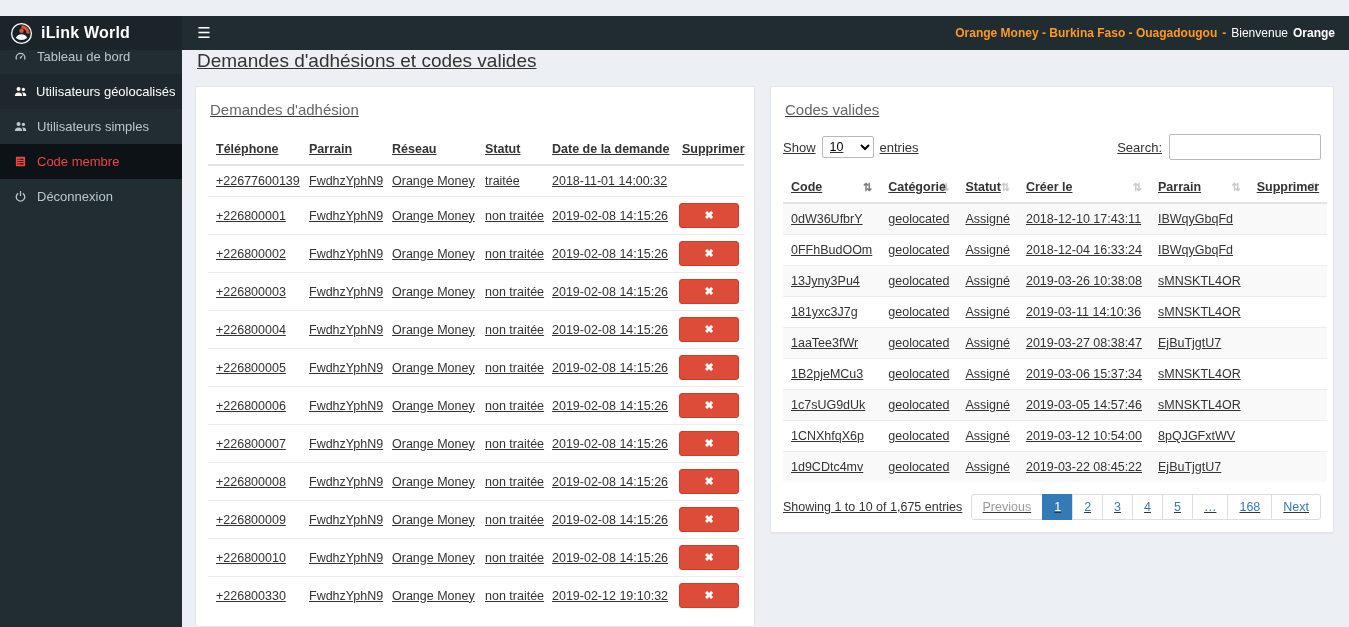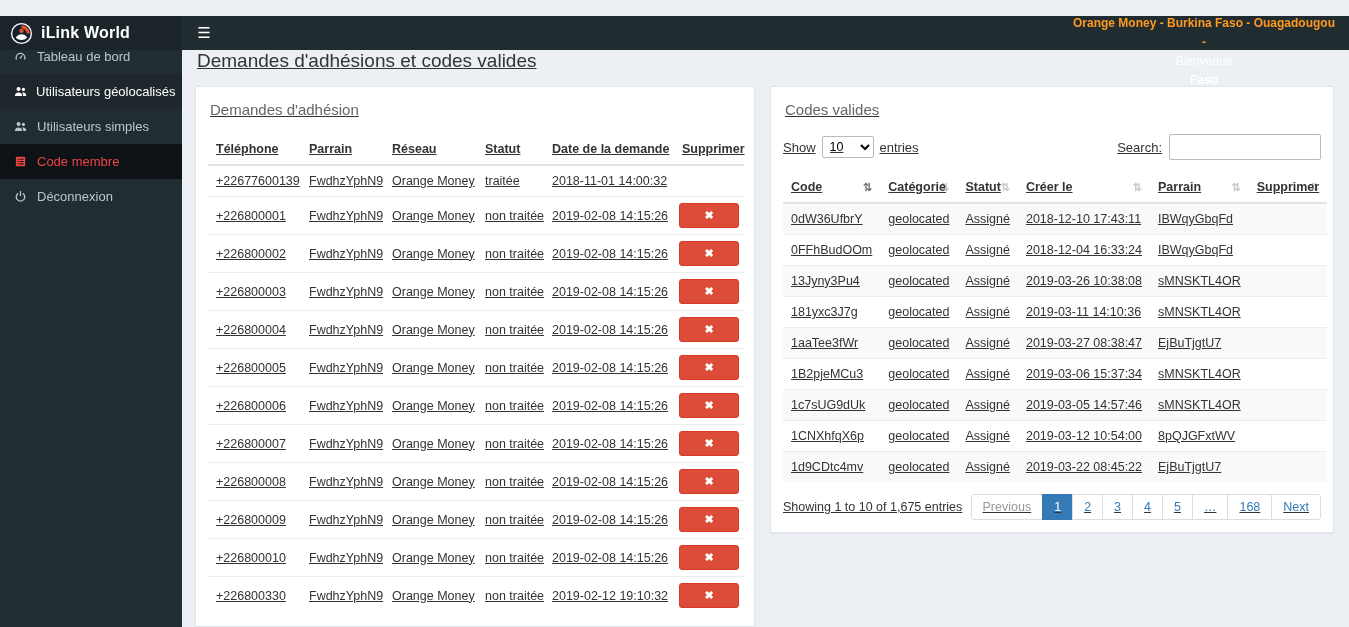--- a/index.html
+++ b/index.html
@@ -5,21 +5,21 @@
   * { margin:0; padding:0; box-sizing:border-box; }
   html,body { width:1349px; height:627px; overflow:hidden; }
   body { font-family:"Liberation Sans", sans-serif; background:#ecf0f5; color:#333; font-size:13px; }
 
   
   .topbar { position:fixed; top:16px; left:0; right:0; height:34px; background:#212c31; display:flex; align-items:stretch; z-index:20; }
   .brand { width:182px; background:#1b2428; display:flex; align-items:center; gap:8px; padding:0 10px; cursor:pointer; }
   .brand-logo svg { width:23px; height:23px; display:block; }
   .brand-text { color:#fff; font-size:16px; font-weight:600; letter-spacing:.2px; white-space:nowrap; }
   .hamburger { width:44px; border:none; background:transparent; color:#fff; font-size:15px; cursor:pointer; }
-  .topbar-right { margin-left:auto; display:flex; align-items:center; gap:5px; padding-right:14px; font-size:12px; color:#fff; white-space:nowrap;flex-direction:column; }
+  .topbar-right { margin-left:auto; display:flex; align-items:center; gap:5px; padding-right:14px; font-size:12px; color:#fff; white-space:nowrap; }
   .topbar-right .ctx { color:#ff9a1f; font-weight:bold; }
   .topbar-right .sep { color:#ff9a1f; font-weight:bold; }
   .topbar-right .welcome { color:#fff; font-weight:normal; }
   .topbar-right .uname { color:#fff; font-weight:bold; }
 
   
   .sidebar { position:fixed; top:34px; left:0; bottom:0; width:182px; background:#222d32; z-index:10; }
   .sidebar nav { padding-top:5px; display:block; }
   .side-item { display:flex; align-items:center; gap:9px; padding:10px 14px; color:#b8c7ce; font-size:13px; text-decoration:none; cursor:pointer; }
   .side-item.highlight { background:#1e282c; color:#fff; }
@@ -84,21 +84,21 @@
     </span>
     <span class="brand-text">iLink World</span>
   </div>
   <button class="hamburger">
     <span>☰</span>
   </button>
   <div class="topbar-right">
     <span class="ctx">Orange Money - Burkina Faso - Ouagadougou</span>
     <span class="sep">-</span>
     <span class="welcome">Bienvenue</span>
-    <span class="uname">Faso</span>
+    <span class="uname">Orange</span>
   </div>
 </header>
 
 <aside class="sidebar">
   <nav id="sidebar-nav">
       <a class="side-item">
         <span class="side-icon">
           <svg viewBox="0 0 16 16">
             <path d="M8 3.3a6.2 6.2 0 0 0-6.2 6.2c0 .9.2 1.8.55 2.6l1.5-.65A4.6 4.6 0 0 1 3.4 9.5a4.6 4.6 0 0 1 9.2 0c0 .68-.15 1.34-.45 1.95l1.5.65c.35-.8.55-1.7.55-2.6A6.2 6.2 0 0 0 8 3.3z"></path>
             <path d="M7.2 8.9a1.05 1.05 0 1 0 1.8 1.05L11.6 5.6 7.5 8.55a1 1 0 0 0-.3.35z"></path>

